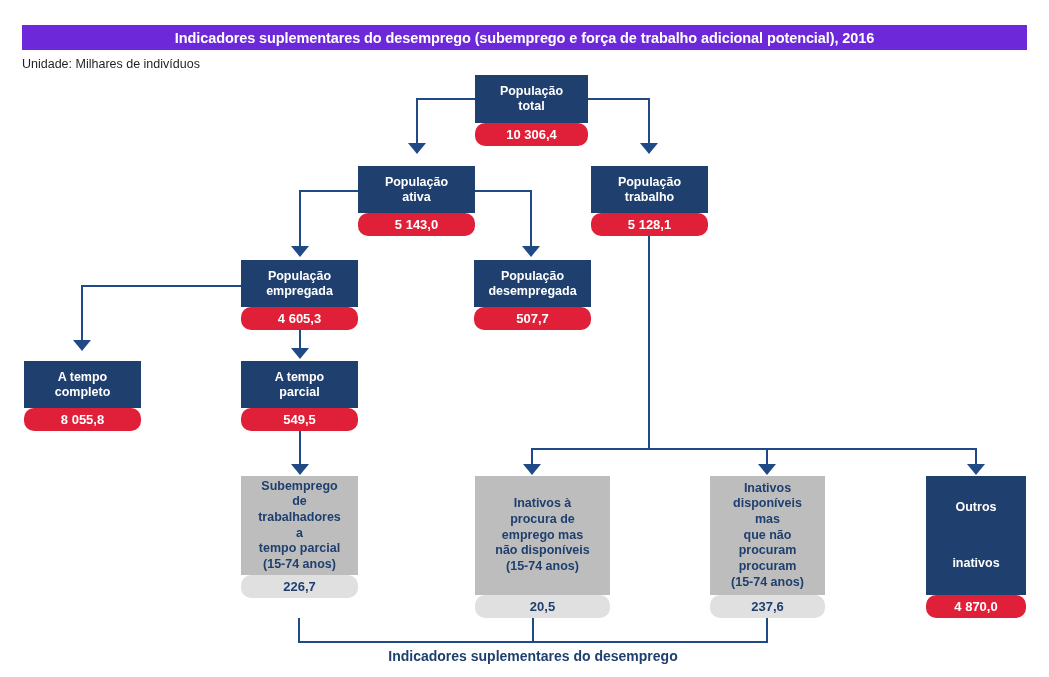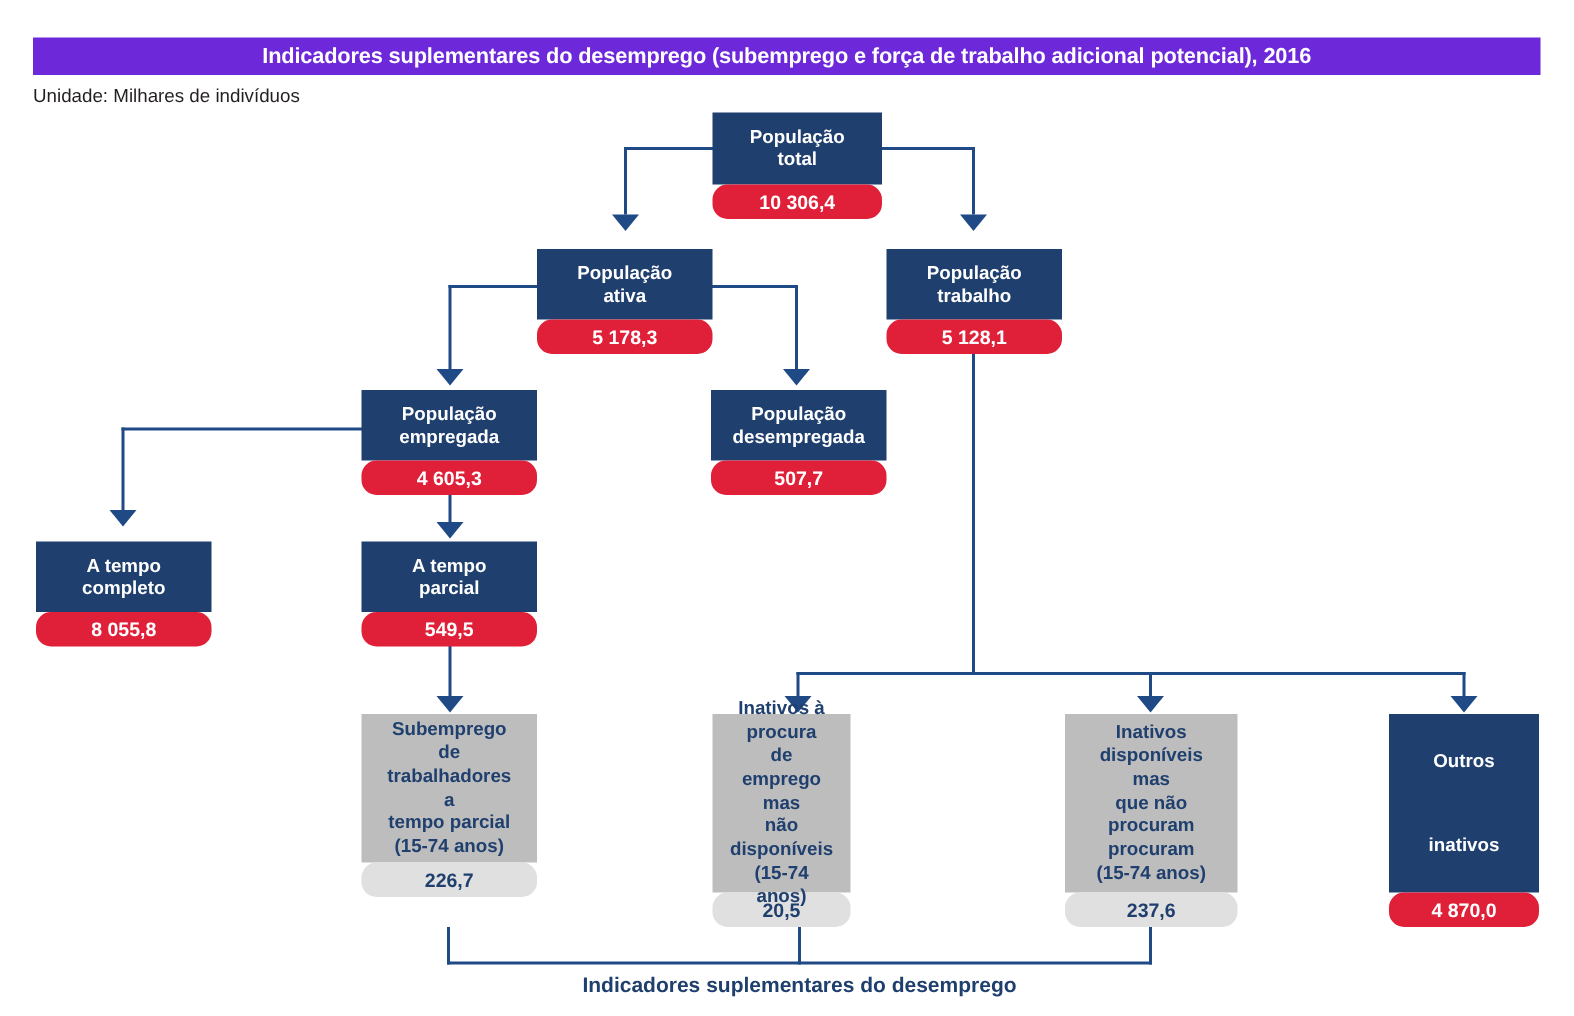--- a/index.html
+++ b/index.html
@@ -164,21 +164,21 @@
       <span>total</span>
     </div>
     <div class="val">10 306,4</div>
   </div>
 
   <div class="node" style="left:358px; top:166px; width:117px;">
     <div class="head" style="height:47px; flex-direction:column;">
       <span>População</span>
       <span>ativa</span>
     </div>
-    <div class="val">5 178,3</div>
+    <div class="val">5 143,0</div>
   </div>
 
   <div class="node" style="left:591px; top:166px; width:117px;">
     <div class="head" style="height:47px; flex-direction:column;">
       <span>População</span>
       <span>trabalho</span>
     </div>
     <div class="val">5 128,1</div>
   </div>
 
@@ -217,21 +217,21 @@
   <div class="node grey" style="left:241px; top:476px; width:117px;">
     <div class="head" style="height:99px; flex-direction:column;">
       <span>Subemprego de</span>
       <span>trabalhadores a</span>
       <span>tempo parcial</span>
       <span>(15-74 anos)</span>
     </div>
     <div class="val">226,7</div>
   </div>
 
-  <div class="node grey" style="left:475px; top:476px; width:92px;">
+  <div class="node grey" style="left:475px; top:476px; width:135px;">
     <div class="head" style="height:119px; flex-direction:column;">
       <span>Inativos à</span>
       <span>procura de</span>
       <span>emprego mas</span>
       <span>não disponíveis</span>
       <span>(15-74 anos)</span>
     </div>
     <div class="val">20,5</div>
   </div>
 

